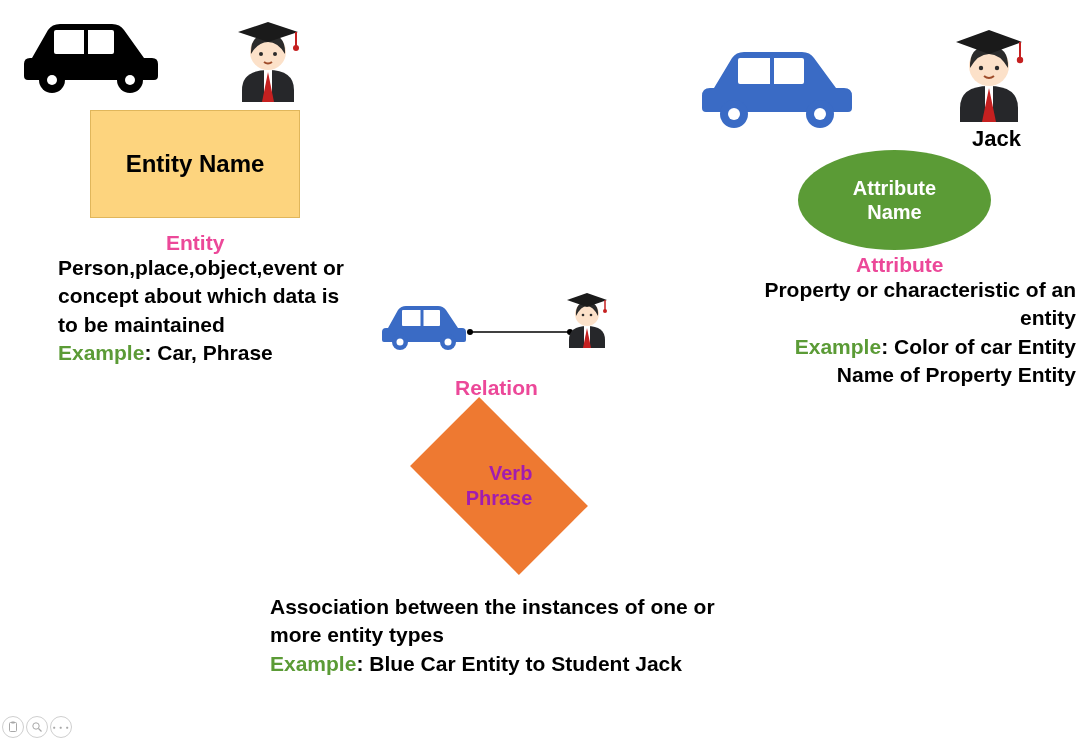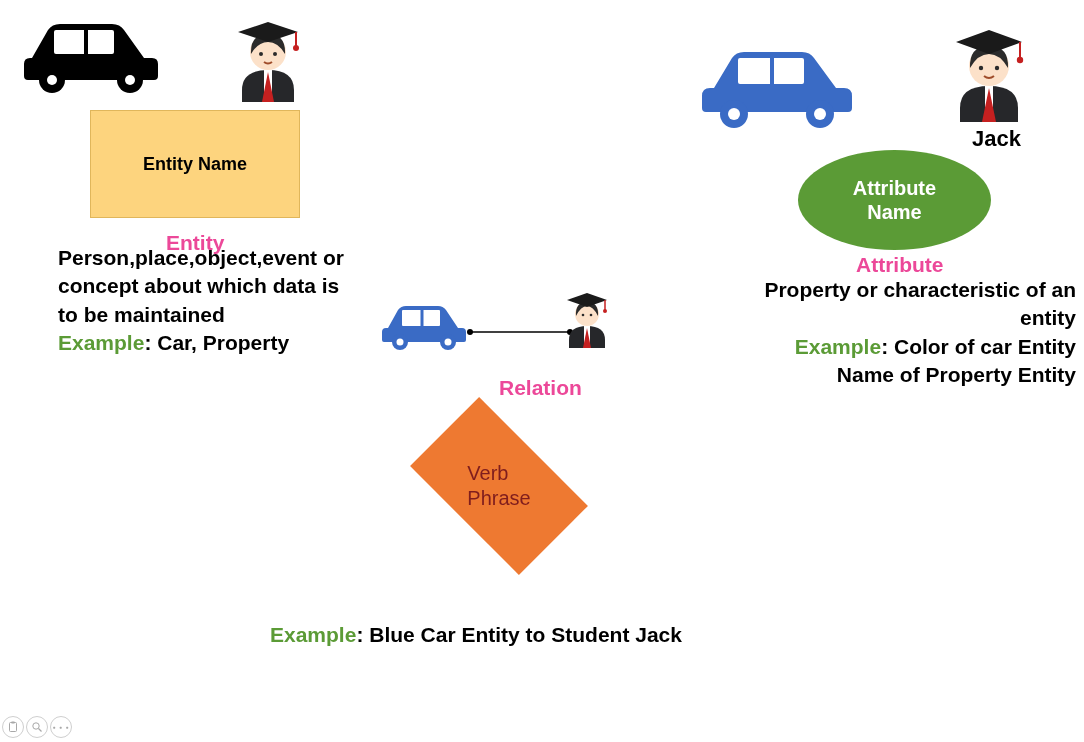--- a/index.html
+++ b/index.html
@@ -36,21 +36,21 @@
   .entity-rect {
     width: 210px;
     height: 108px;
     background: #fdd47e;
     border: 1px solid #e0b65b;
     display: flex;
     align-items: center;
     justify-content: center;
     color: #000;
     font-weight: bold;
-    font-size: 18px;
+    font-size: 24px;
   }
   
   .attr-ellipse {
     width: 193px;
     height: 100px;
     background: #5b9b36;
     border-radius: 50%;
     display: flex;
     align-items: center;
     justify-content: center;
@@ -70,24 +70,24 @@
     position: relative;
   }
   .rel-diamond {
     width: 148px;
     height: 148px;
     background: #ee7931;
     transform: rotate(45deg) scaleX(1.04) scaleY(0.66);
   }
   .rel-diamond-text {
     position: absolute;
-    color: #7f1d1d;
-    font-weight: normal;
+    color: #a21caf;
+    font-weight: bold;
     font-size: 20px;
-    text-align: left;
+    text-align: right;
     line-height: 1.25;
   }
   
   .toolbar {
     position: absolute;
     left: 2px;
     bottom: 4px;
     display: flex;
     gap: 2px;
   }
@@ -136,23 +136,23 @@
     <circle cx="68" cy="36" r="3" fill="#c52020"></circle>
   </svg>
 </div>
 
 <div class="abs entity-rect" style="left:90px; top:110px;">
   <span>Entity Name</span>
 </div>
 
 <div class="abs heading" style="left:166px; top:231px;">Entity</div>
 
-<div class="abs desc" style="left:58px; top:244px; width:302px;">
+<div class="abs desc" style="left:58px; top:254px; width:302px;">
   <span>Person,place,object,event or concept about which data is to be maintained</span><br>
-  <span class="example-label">Example</span><span>: Car, Property</span>
+  <span class="example-label">Example</span><span>: Car, Phrase</span>
 </div>
 
 <div class="abs" style="left:692px; top:32px;">
   <svg width="170" height="98" viewBox="0 0 170 98">
     <path d="M22 56 L40 26 Q44 20 52 20 L110 20 Q118 20 122 26 L144 56 L152 56 Q160 56 160 64 L160 76 Q160 80 156 80 L14 80 Q10 80 10 76 L10 64 Q10 56 18 56 Z" fill="#3a6bc5"></path>
     <rect x="46" y="26" width="66" height="26" fill="#fff" rx="2"></rect>
     <line x1="80" y1="26" x2="80" y2="52" stroke="#3a6bc5" stroke-width="4"></line>
     <circle cx="42" cy="82" r="14" fill="#3a6bc5"></circle>
     <circle cx="42" cy="82" r="6" fill="#fff"></circle>
     <circle cx="128" cy="82" r="14" fill="#3a6bc5"></circle>
@@ -217,31 +217,31 @@
     <circle cx="27" cy="28" r="12" fill="#fce1c9"></circle>
     <path d="M16 30 Q15 16 27 16 Q39 16 38 30 Q33 20 27 20 Q21 20 16 30 Z" fill="#2b2b2b"></path>
     <circle cx="23" cy="29" r="1.3" fill="#2b2b2b"></circle>
     <circle cx="31" cy="29" r="1.3" fill="#2b2b2b"></circle>
     <path d="M7 14 L27 7 L47 14 L27 21 Z" fill="#1a1a1a"></path>
     <line x1="45" y1="14" x2="45" y2="24" stroke="#c52020" stroke-width="1.5"></line>
     <circle cx="45" cy="25" r="2" fill="#c52020"></circle>
   </svg>
 </div>
 
-<div class="abs heading" style="left:455px; top:376px;margin-left:44px;">Relation</div>
+<div class="abs heading" style="left:455px; top:376px;">Relation</div>
 
 <div class="abs rel-diamond-wrap" style="left:394px; top:416px;">
   <div class="rel-diamond"></div>
   <div class="rel-diamond-text">
     <span>Verb<br>Phrase</span>
   </div>
 </div>
 
 <div class="abs desc" style="left:270px; top:593px; width:500px;">
-  <br>
+  <span>Association between the instances of one or more entity types</span><br>
   <span class="example-label">Example</span><span>: Blue Car Entity to Student Jack</span>
 </div>
 
 <div class="toolbar">
   <div class="toolbar-btn">
     <svg width="12" height="12" viewBox="0 0 12 12">
         <rect x="2.5" y="1.5" width="7" height="9" rx="1" fill="none" stroke="#a8a8a8" stroke-width="1"></rect>
         <rect x="4.5" y="0.5" width="3" height="2" fill="#a8a8a8"></rect>
       </svg>
   </div>

